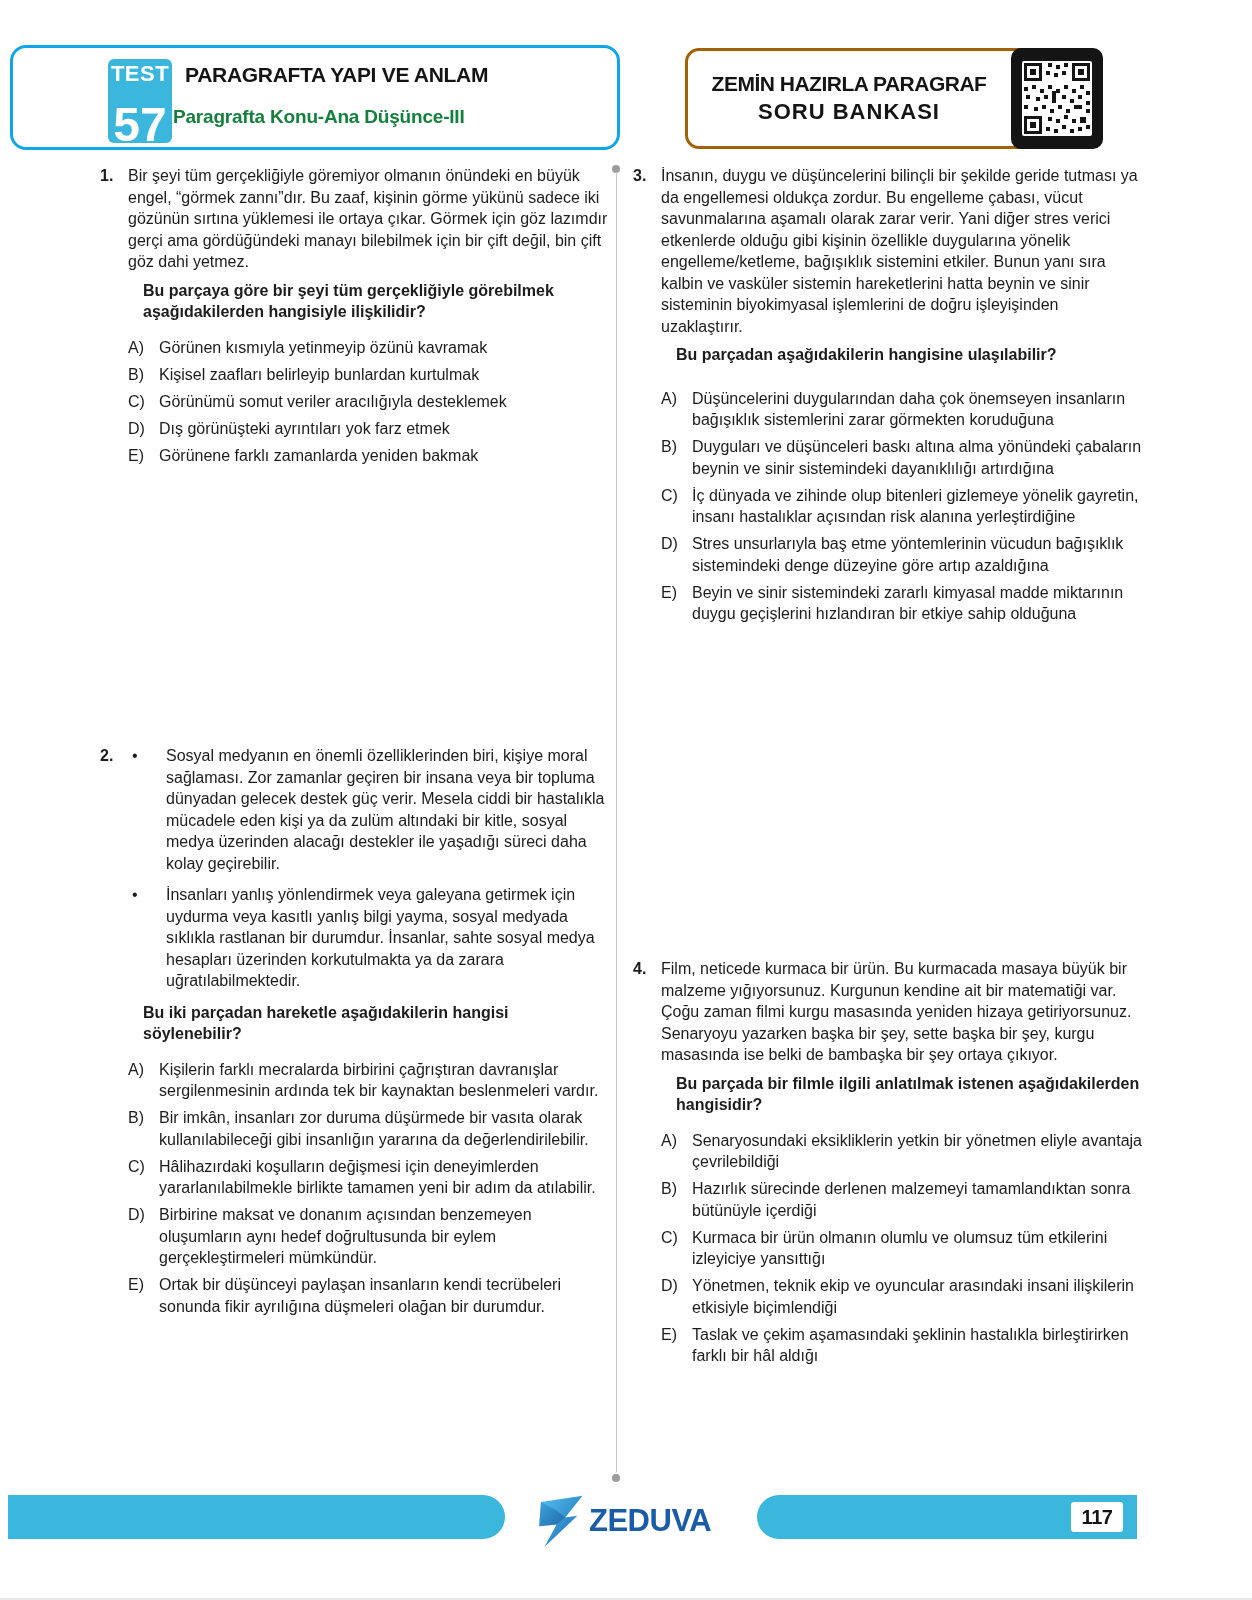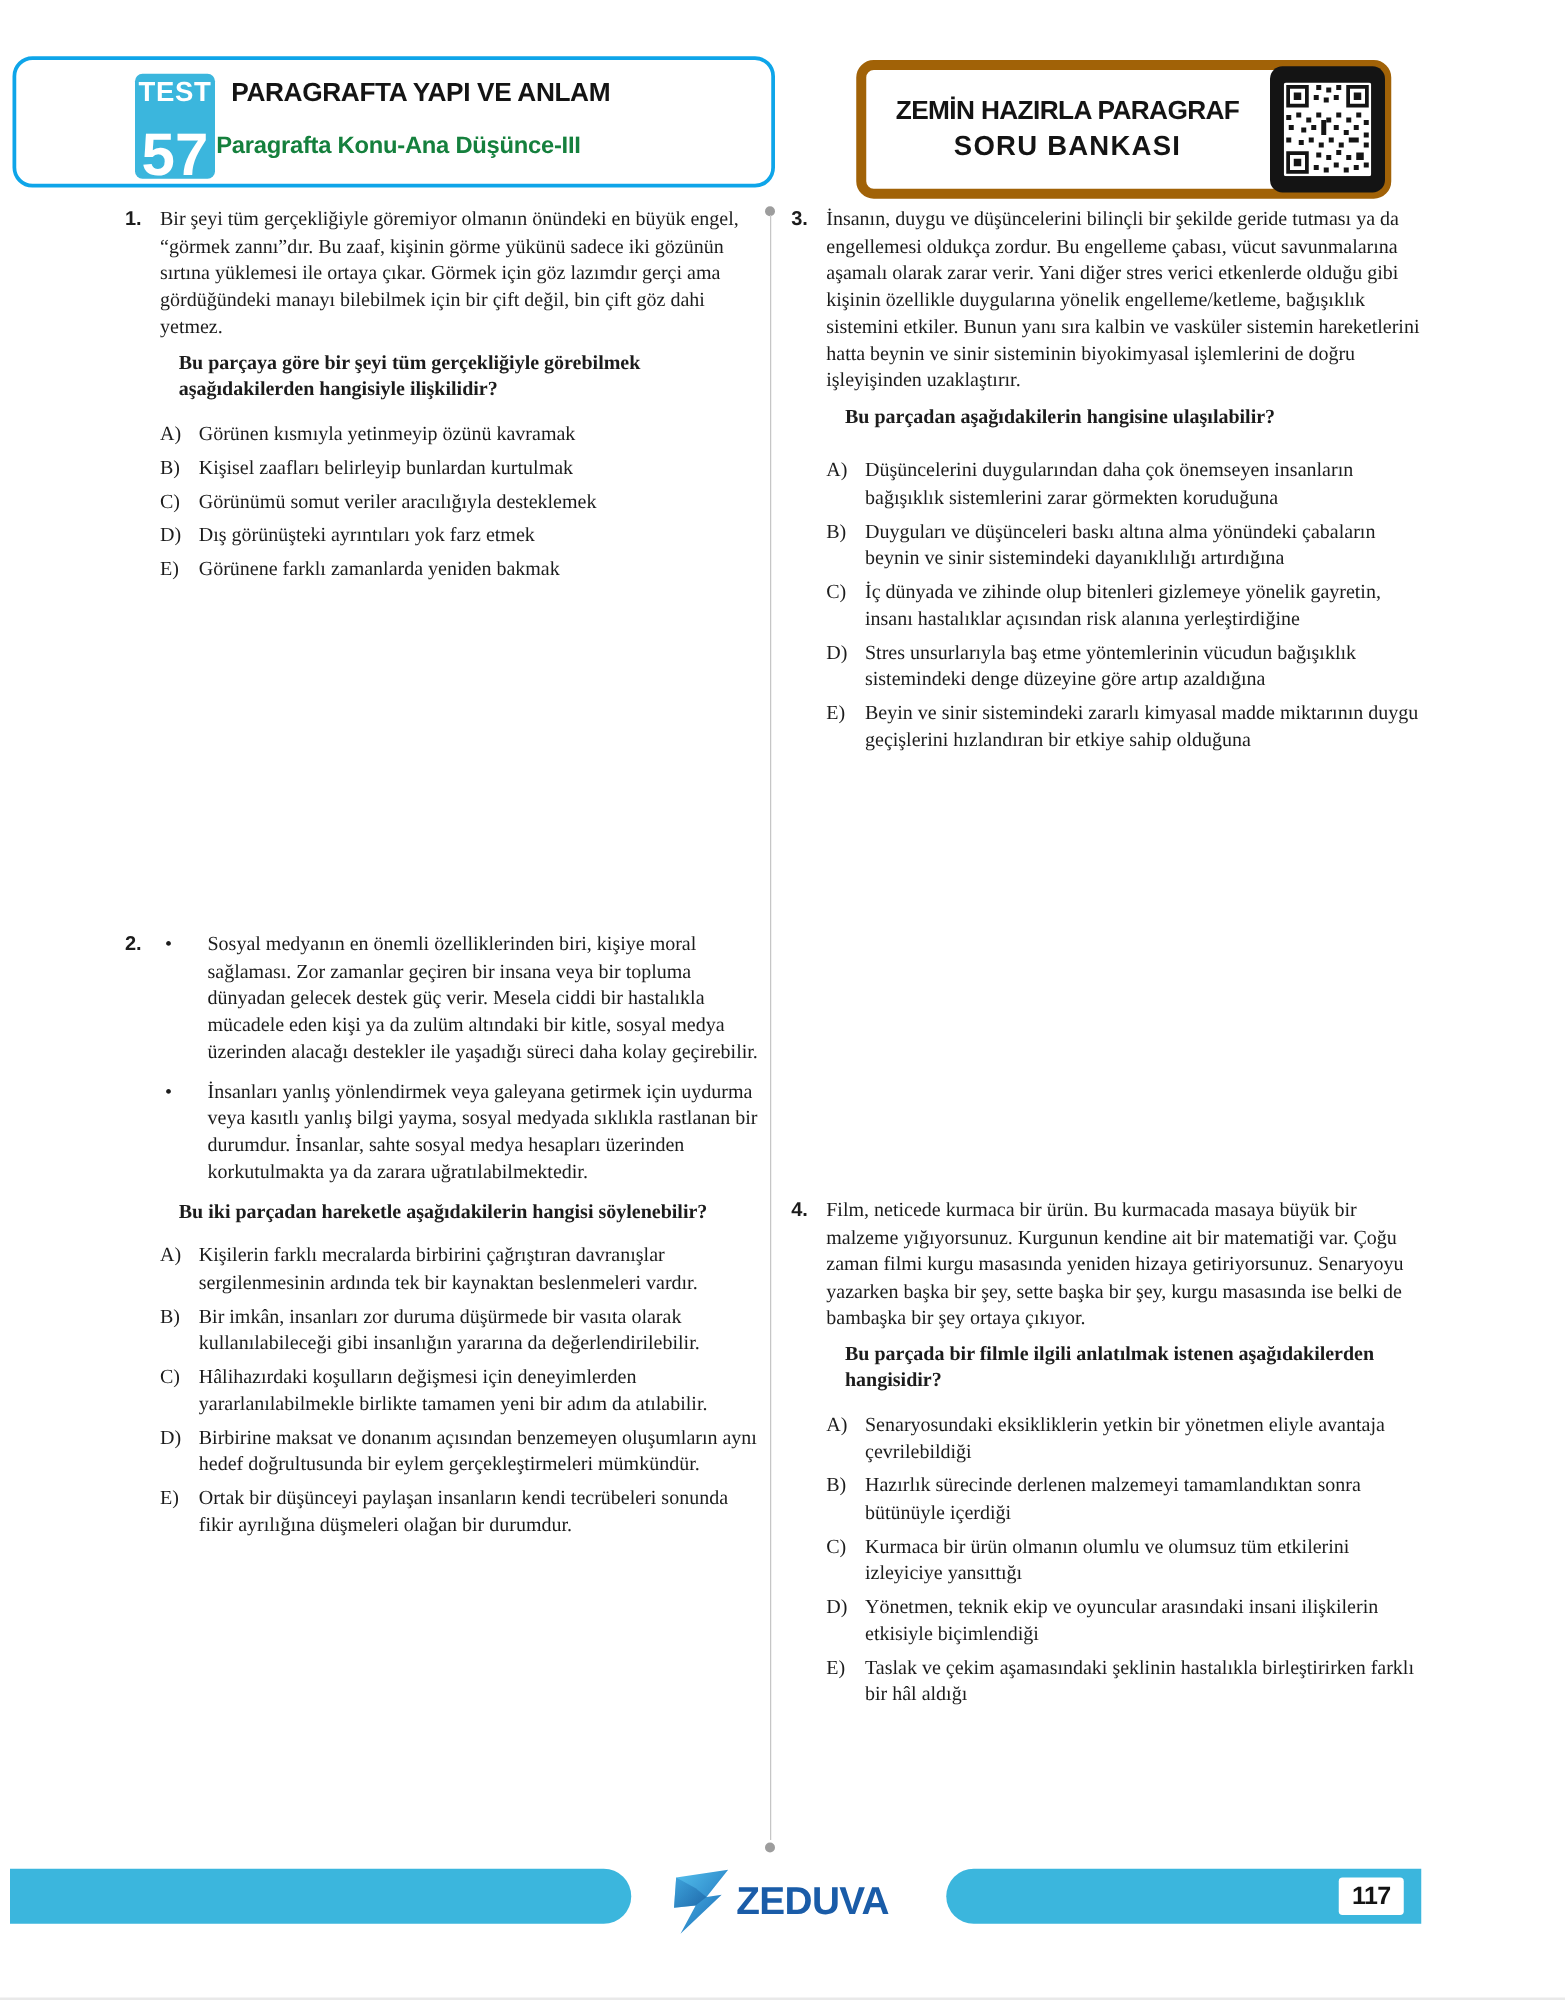--- a/index.html
+++ b/index.html
@@ -12,41 +12,41 @@
   .badge{position:absolute;left:95px;top:11px;width:64px;height:84px;background:#3bb6dd;
          border-radius:6px;color:#fff;text-align:center;}
   .badge-test{font-size:22px;font-weight:800;letter-spacing:0.5px;line-height:1;margin-top:4px;}
   .badge-num{font-size:48px;font-weight:800;line-height:1;margin-top:16px;}
   .hdr-title{position:absolute;left:172px;top:15px;font-size:21px;font-weight:800;
              letter-spacing:-0.3px;color:#141414;white-space:nowrap;}
   .hdr-sub{position:absolute;left:160px;top:58px;font-size:19px;font-weight:600;
            letter-spacing:-0.2px;color:#15803d;white-space:nowrap;}
 
   .hdr-right{position:absolute;left:685px;top:48px;width:412px;height:95px;
-             border:8px solid #a16207;border-radius:14px;background:#fff;}
+             border:3px solid #a16207;border-radius:14px;background:#fff;}
   .brand-wrap{position:absolute;left:0;top:0;width:322px;height:100%;
               display:flex;flex-direction:column;justify-content:center;align-items:center;}
   .brand1{font-size:21px;font-weight:800;letter-spacing:-0.5px;color:#141414;}
   .brand2{font-size:22px;font-weight:800;letter-spacing:1px;color:#141414;margin-top:3px;}
   .qr-box{position:absolute;top:-3px;right:-3px;width:92px;height:101px;background:#141414;
           border-radius:10px;}
   .qr-box svg{position:absolute;left:11px;top:13px;}
 
   
   .divider{position:absolute;left:616px;top:172px;width:1px;height:1300px;background:#c6c6c6;}
   .dot{position:absolute;width:8px;height:8px;border-radius:50%;background:#9d9d9d;left:612px;}
   .dot-top{top:165px;}
   .dot-bottom{top:1474px;}
 
   
   .q{position:absolute;display:flex;font-size:16px;line-height:21.5px;}
   .q-left{left:100px;width:508px;}
   .q-right{left:633px;width:510px;}
   .qnum{flex:none;width:28px;font-weight:700;}
-  .qcontent{flex:1;font-family:Liberation Serif, serif;}
+  .qcontent{flex:1;}
   .prompt{font-weight:700;margin-top:7px;margin-left:15px;}
   .opts{margin-top:14px;}
   .opt{display:flex;margin-bottom:5.5px;}
   .optletter{flex:none;width:31px;}
   .opttext{flex:1;}
   .bullets{margin:0;}
   .bullet{display:flex;margin-bottom:10px;}
   .bmark{flex:none;width:34px;padding-left:4px;}
   .btext{flex:1;}
 

